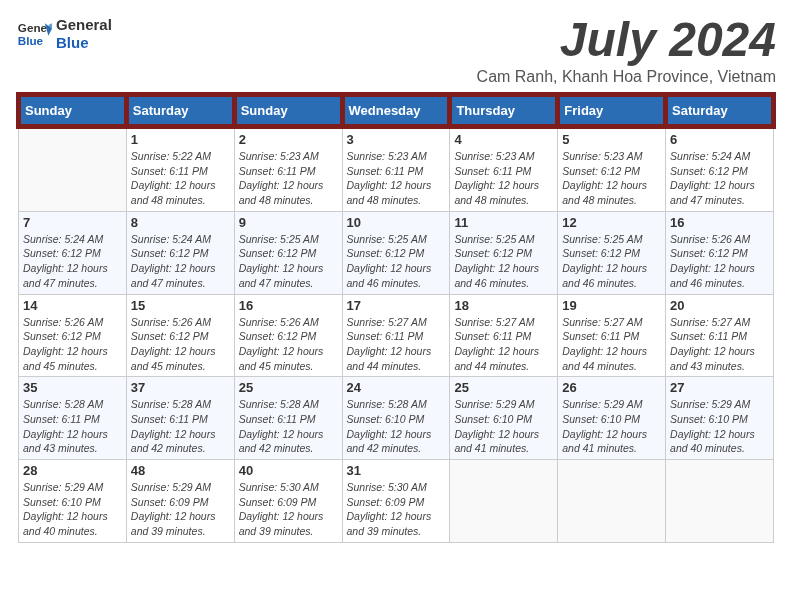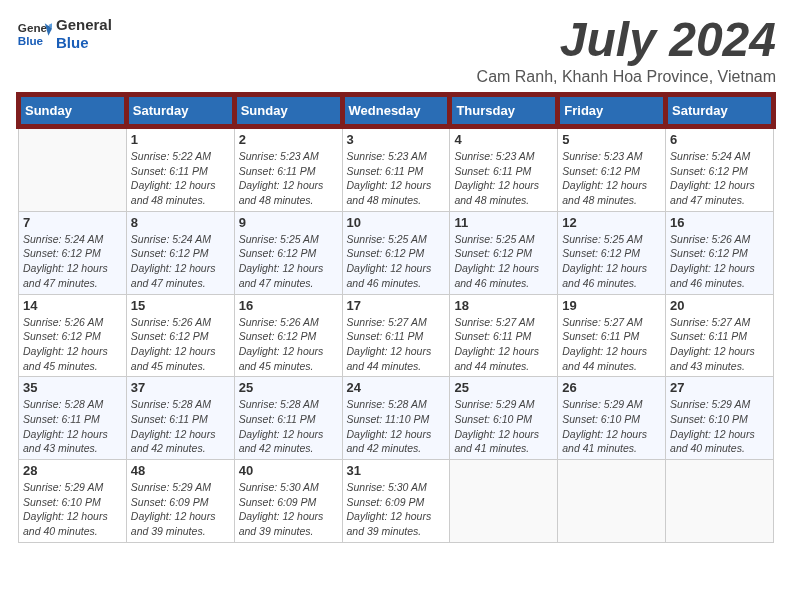--- a/index.html
+++ b/index.html
@@ -258,21 +258,21 @@
         </td>
         <td>
           <div class="day-num">25</div>
           <div class="day-info">Sunrise: 5:28 AM
 Sunset: 6:11 PM
 Daylight: 12 hours and 42 minutes.</div>
         </td>
         <td>
           <div class="day-num">24</div>
           <div class="day-info">Sunrise: 5:28 AM
-Sunset: 11:10 PM
+Sunset: 6:10 PM
 Daylight: 12 hours and 42 minutes.</div>
         </td>
         <td>
           <div class="day-num">25</div>
           <div class="day-info">Sunrise: 5:29 AM
 Sunset: 6:10 PM
 Daylight: 12 hours and 41 minutes.</div>
         </td>
         <td>
           <div class="day-num">26</div>

